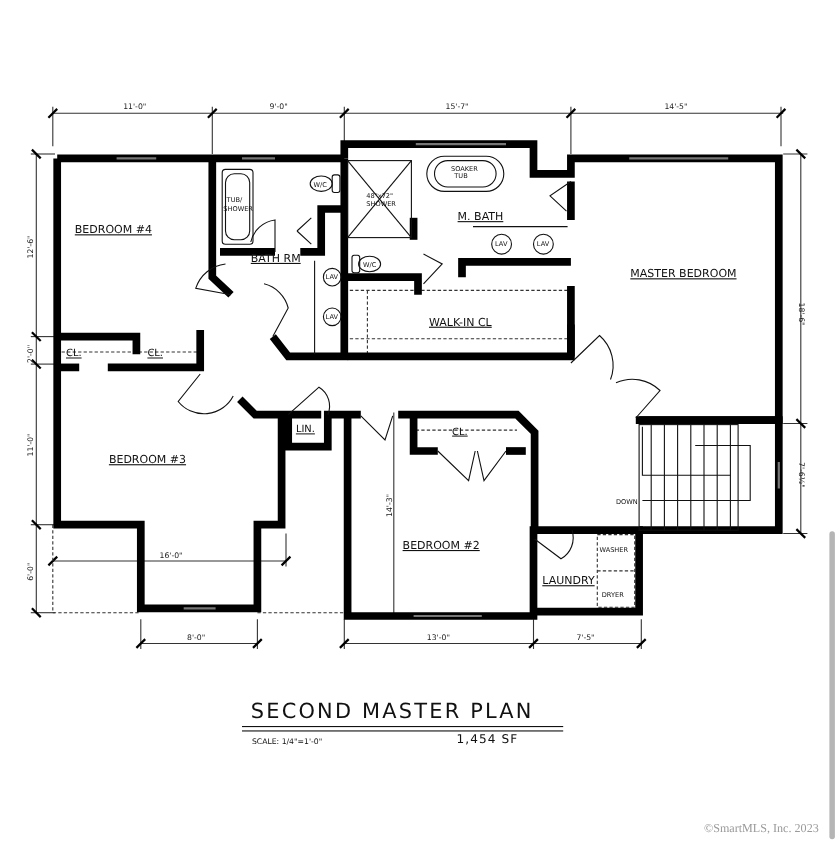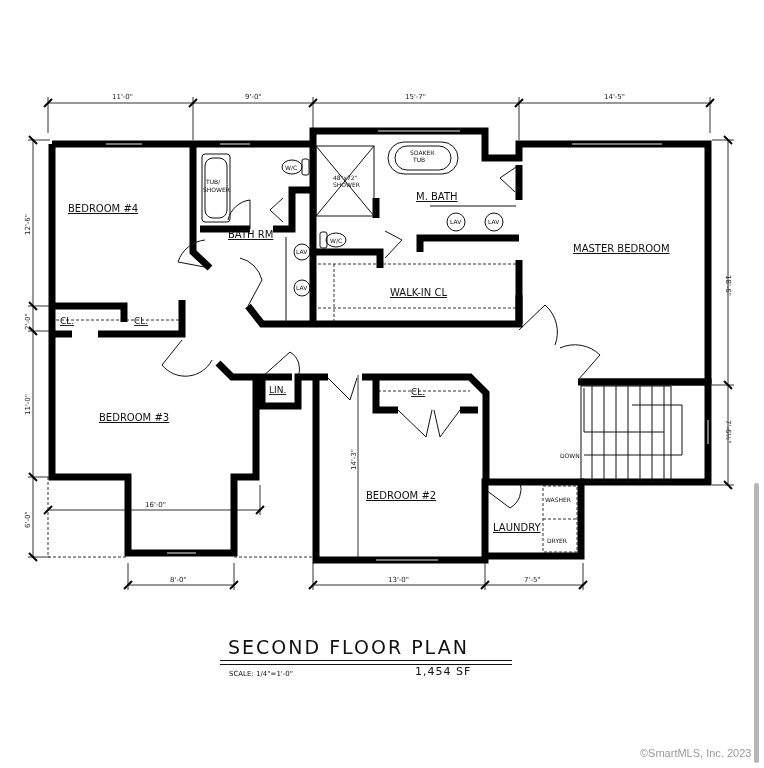--- a/index.html
+++ b/index.html
@@ -5,21 +5,21 @@
     html, body { margin: 0; padding: 0; background: #ffffff; }
     body { width: 764px; height: 768px; position: relative; overflow: hidden; font-family: "DejaVu Sans", sans-serif; }
     #plan { position: absolute; left: 0; top: 0; width: 764px; height: 768px; }
     .lbl { font-family: "DejaVu Sans", sans-serif; fill: #111; text-decoration: underline; }
     .dim { font-family: "DejaVu Sans", sans-serif; fill: #222; font-size: 7px; }
     .fix { font-family: "DejaVu Sans", sans-serif; fill: #111; font-size: 6px; }
     .title { position: absolute; left: 228px; top: 636px; font-family: "DejaVu Sans", sans-serif; font-size: 19px; letter-spacing: 2px; color: #111; }
     .title-rule { position: absolute; left: 220px; top: 660px; width: 292px; height: 3px; border: 1px solid #111; border-left: 0; border-right: 0; }
     .scale { position: absolute; left: 229px; top: 670px; font-size: 7px; color: #111; font-family: "DejaVu Sans", sans-serif; }
     .sf { position: absolute; left: 415px; top: 665px; font-size: 11px; color: #111; font-family: "DejaVu Sans", sans-serif; letter-spacing: 1px; }
-    .copyright { position: absolute; left: 640px; top: 747px; font-size: 11px; color: #9a9a9a; font-family: Liberation Sans, sans-serif; }
+    .copyright { position: absolute; left: 640px; top: 747px; font-size: 11px; color: #9a9a9a; font-family: Liberation Serif, serif; }
     .scrollbar { position: absolute; left: 754px; top: 483px; width: 5px; height: 280px; background: #b5b5b5; border-radius: 3px; }
   </style>
 </head>
 <body>
 
 <svg id="plan" viewBox="0 0 764 768" xmlns="http://www.w3.org/2000/svg">
 
   <g stroke="#333" stroke-width="1" fill="none">
     <line x1="48" y1="103" x2="712" y2="103"></line>
     <line x1="48" y1="97" x2="48" y2="133"></line>
@@ -210,18 +210,18 @@
   <text class="lbl" x="390" y="296" font-size="10">WALK-IN CL</text>
   <text class="lbl" x="60" y="324" font-size="9">CL.</text>
   <text class="lbl" x="134" y="324" font-size="9">CL.</text>
   <text class="lbl" x="99" y="421" font-size="10">BEDROOM #3</text>
   <text class="lbl" x="269" y="393" font-size="9">LIN.</text>
   <text class="lbl" x="411" y="395" font-size="9">CL.</text>
   <text class="lbl" x="366" y="499" font-size="10">BEDROOM #2</text>
   <text class="lbl" x="493" y="531" font-size="10">LAUNDRY</text>
 </svg>
 
-<div class="title">SECOND FLOOR PLAN</div>
+<div class="title">SECOND MASTER PLAN</div>
 <div class="title-rule"></div>
 <div class="scale">SCALE: 1/4"=1'-0"</div>
 <div class="sf">1,454 SF</div>
 <div class="copyright">©SmartMLS, Inc.  2023</div>
 <div class="scrollbar"></div>
 
 </body></html>

